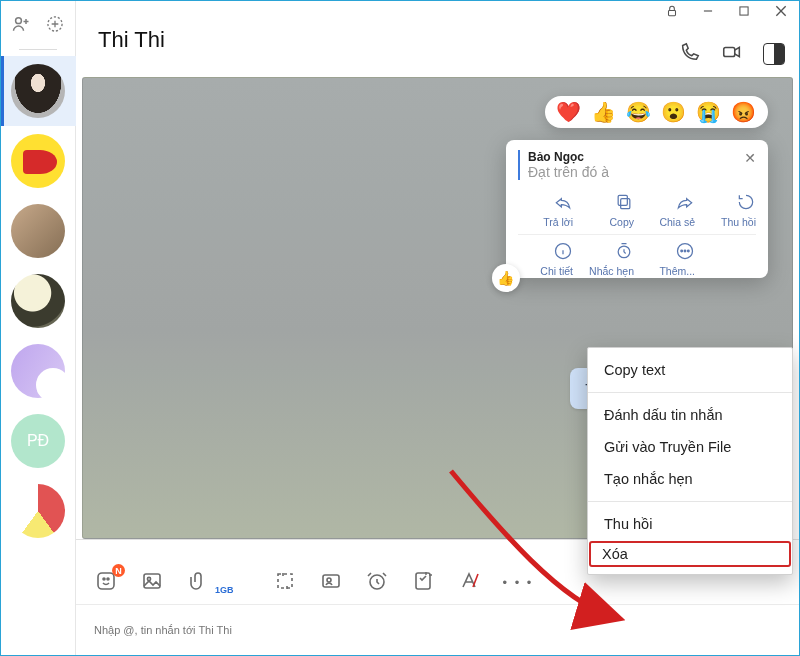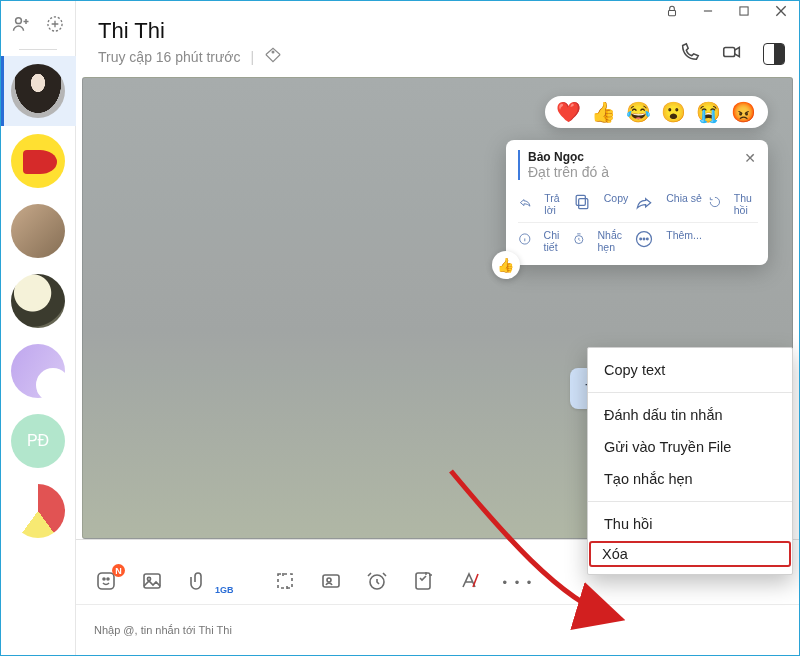--- a/index.html
+++ b/index.html
@@ -28,49 +28,49 @@
 .avatar.small { width:34px; height:34px; font-size:12px; position:absolute; right:6px; bottom:4px; border:2px solid #fff; }
 
 
 .main { flex:1; display:flex; flex-direction:column; }
 
 
 .head { height: 76px; border-bottom:none; padding: 6px 14px 0 22px; display:flex; flex-direction:column; position:relative; }
 .winbtns { position:absolute; right:10px; top:2px; display:flex; gap:22px; color:#555; align-items:center; }
 .winbtns svg { width:14px; height:14px; }
 .winbtns .x { width:16px; height:16px; }
-.title-row { display:flex; align-items:center; gap:12px; margin-top:11px; }
+.title-row { display:flex; align-items:center; gap:12px; margin-top:20px; }
 .title-row h1 { font-size:22px; font-weight:500; color:#111; }
 .sub-row { display:flex; align-items:center; gap:10px; color:#8a8a8a; font-size:14px; margin-top:2px; }
 .head-actions { position:absolute; right:14px; top:40px; display:flex; gap:20px; align-items:center; color:#4a4a4a; }
 .head-actions svg { width:22px; height:22px; }
 .side-toggle { width:22px; height:22px; border:1.5px solid #333; border-radius:4px; display:flex; }
 .side-toggle div { width:50%; }
 .side-toggle div:last-child { background:#333; border-radius:0 2px 2px 0; }
 
 
 .chat-body { flex:1; position:relative; border:1px solid rgba(0,0,0,.1); margin: 0 6px 0 6px; border-radius:3px; 
   background: linear-gradient(180deg, #a5aaaa 0%, #9ea3a2 55%, #aeb5a3 100%);
   overflow:hidden;
 }
 .chat-body::before{ content:""; position:absolute; inset:0; background:rgba(255,255,255,.03);}
 
 
 .react-bar { position:absolute; top:18px; right:24px; background:#fff; border-radius:22px; padding:6px 12px; display:flex; gap:10px; box-shadow:0 4px 14px rgba(0,0,0,.18); }
 .react-bar span { font-size:20px; line-height:1; }
 
 
-.popover { position:absolute; top:62px; right:24px; width:262px; background:#fff; border-radius:8px; box-shadow:0 6px 22px rgba(0,0,0,.22); padding:10px 12px 12px 12px; }
+.popover { position:absolute; top:62px; right:24px; width:262px; background:#fff; border-radius:8px; box-shadow:0 6px 22px rgba(0,0,0,.22); padding:10px 12px 1px 12px; }
 .pop-head { display:flex; justify-content:space-between; }
 .quote-line { border-left:2px solid #3d7bdd; padding-left:8px; }
 .quote-line .nm { font-size:12px; font-weight:600; color:#222; }
 .quote-line .txt { font-size:14px; color:#9a9a9a; }
 .pop-close { font-size:14px; color:#777; cursor:pointer; }
 .pop-grid { display:grid; grid-template-columns:repeat(4,1fr); gap:4px 6px; margin-top:12px; }
-.pop-item { display:flex; flex-direction:row; align-items:flex-start; gap:12px; color:#5a5a5a; font-size:10.5px; cursor:pointer;}
+.pop-item { display:flex; flex-direction:column; align-items:flex-end; gap:4px; color:#5a5a5a; font-size:10.5px; cursor:pointer;}
 .pop-item svg, .pop-item .circ { width:20px; height:20px; stroke:#5a78b0; color:#5a78b0; fill:none; stroke-width:1.5; }
 .pop-item.blue .lbl{ color:#5774ad;}
 .pop-divider { grid-column:1/-1; height:1px; background:#eee; margin:2px 0;}
 .thumb-badge { position:absolute; left:-14px; bottom:-14px; width:28px; height:28px; border-radius:50%; background:#fff; box-shadow:0 2px 6px rgba(0,0,0,.2); display:flex; align-items:center; justify-content:center; font-size:14px; color:#888;}
 
 
 .bubble { position:absolute; right:24px; background:#cfe1f8; color:#2d3a4a; border-radius:8px; padding:12px 15px; font-size:15px; box-shadow:0 1px 3px rgba(0,0,0,.12);}
 .bubble.b1 { top:290px; }
 .bubble.b2 { top:342px; padding-right:28px; }
 
@@ -159,30 +159,20 @@
           </svg></span>
       <span><svg class="x" viewBox="0 0 24 24" stroke="currentColor" stroke-width="2">
             <path d="M5 5l14 14M19 5L5 19"></path>
           </svg></span>
     </div>
 
     <div class="head">
       <div class="title-row">
         <h1>Thi Thi</h1>
       </div>
-      <div class="sub-row">
-        <span>Truy cập 16 phút trước</span>
-        <span style="color:#ccc;">|</span>
-        <span>
-          <svg width="18" height="18" viewBox="0 0 24 24" fill="none" stroke="#8a8a8a" stroke-width="1.6">
-              <path d="M3 11l9-8 9 8v1l-9 9-9-9z"></path>
-              <circle cx="12" cy="8" r="1.2" fill="#8a8a8a"></circle>
-            </svg>
-        </span>
-      </div>
       <div class="head-actions">
         <span><svg viewBox="0 0 24 24" fill="none" stroke="currentColor" stroke-width="1.7">
               <path d="M4 5c0 9 6 15 15 15l2-4-5-2-2 2c-3-1-5-3-6-6l2-2-2-5z"></path>
             </svg></span>
         <span><svg viewBox="0 0 24 24" fill="none" stroke="currentColor" stroke-width="1.7">
               <rect x="3" y="7" width="12" height="10" rx="2"></rect>
               <path d="M15 10l5-3v10l-5-3"></path>
             </svg></span>
         <span>
             <div class="side-toggle">

